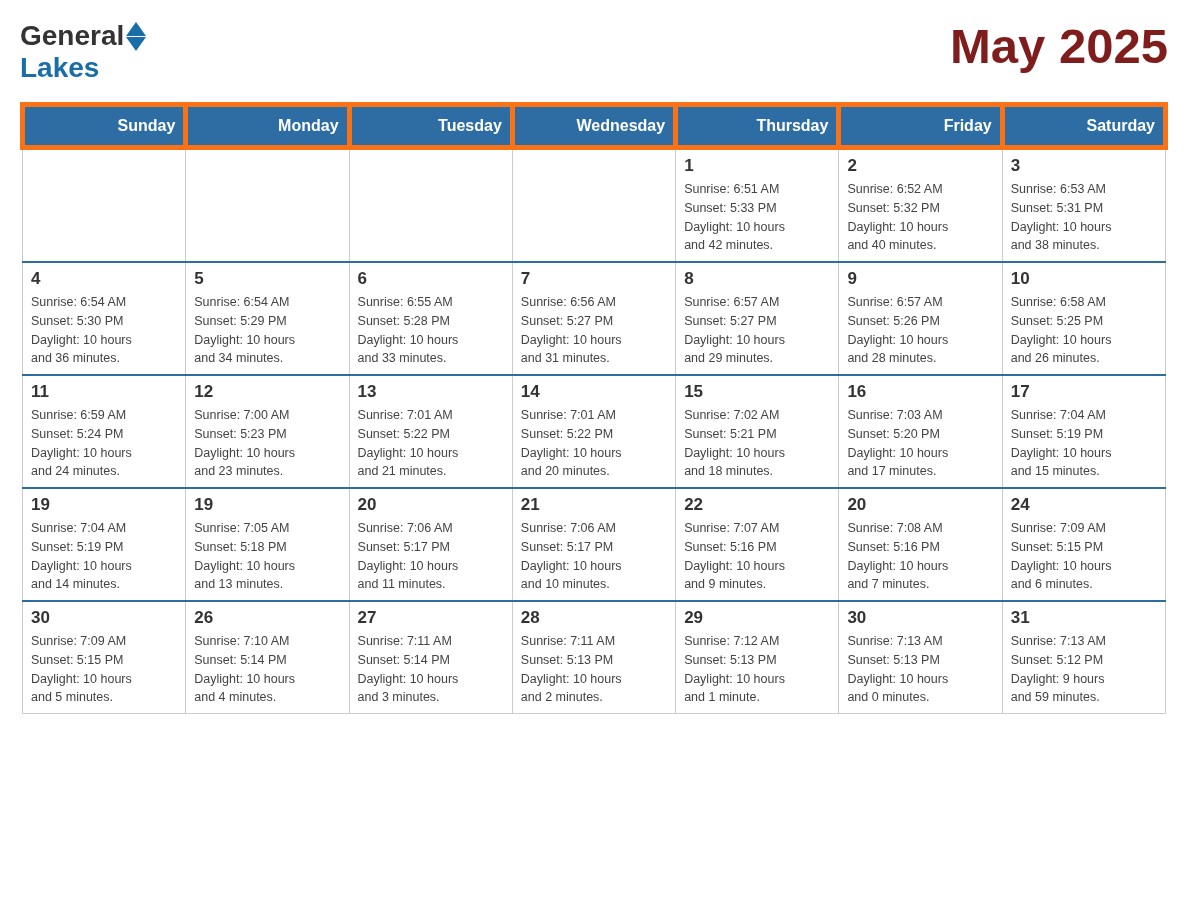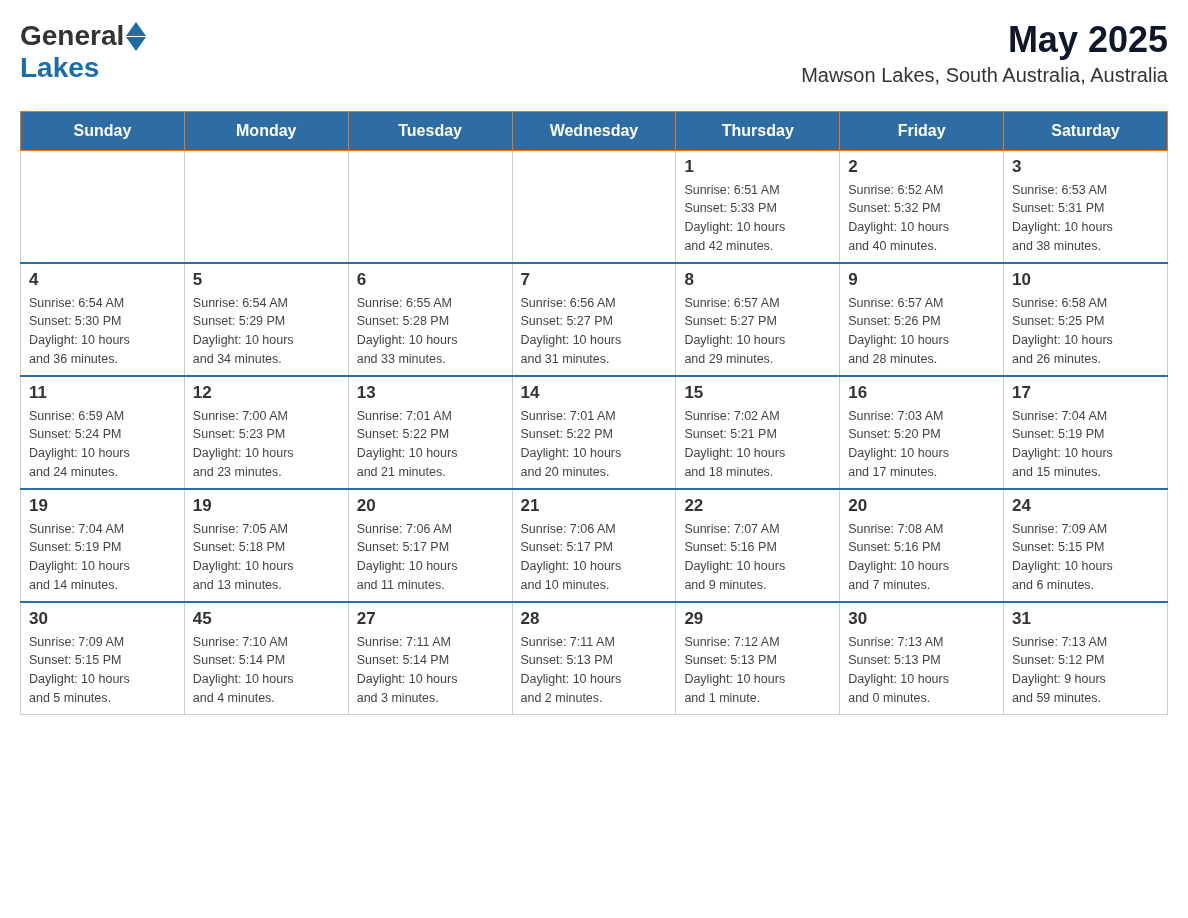--- a/index.html
+++ b/index.html
@@ -7,59 +7,59 @@
       font-family: Arial, sans-serif;
       background: #fff;
       padding: 20px;
       width: 1188px;
       min-height: 918px;
     }
     .header {
       display: flex;
       justify-content: space-between;
       align-items: flex-start;
-      margin-bottom: 24px;
+      margin-bottom: 18px;
     }
     .logo {
       display: flex;
       align-items: center;
       gap: 0;
     }
     .logo-text {
       font-size: 28px;
       font-weight: bold;
       color: #333;
     }
     .title-section {
       text-align: right;
     }
     .month-year {
-      font-size: 36px;
-      font-weight: bold;
-      color: #0f172a;
+      font-size: 49px;
+      font-weight: bold;
+      color: #7f1d1d;
       line-height: 1.1;
     }
     .location {
       font-size: 20px;
       color: #333;
       margin-top: 4px;
     }
     .calendar {
       width: 100%;
       border-collapse: collapse;
       margin-top: 10px;
     }
     .calendar th {
       background-color: #2d6da3;
       color: #fff;
       font-size: 16px;
       font-weight: bold;
       padding: 10px 8px;
-      text-align: center;
-      border: 1px solid #f97316;
+      text-align: right;
+      border: 5px solid #f97316;
     }
     .calendar td {
       vertical-align: top;
       padding: 6px 8px;
       border: 1px solid #ccc;
       font-size: 13px;
       color: #333;
       width: calc(100% / 7);
       min-height: 90px;
       height: 110px;
@@ -97,21 +97,20 @@
         <div style="display:flex; flex-direction:column; align-items:center; margin-left:2px;">
           <div style="width:0;height:0;border-left:10px solid transparent;border-right:10px solid transparent;border-bottom:14px solid #1a6ea8; margin-bottom:1px;"></div>
           <div style="width:0;height:0;border-left:10px solid transparent;border-right:10px solid transparent;border-top:14px solid #1a6ea8;"></div>
         </div>
       </div>
       <span style="font-size:28px; font-weight:bold; color:#1a6ea8; margin-left:0;">Lakes</span>
     </div>
   </div>
   <div class="title-section">
     <div class="month-year">May 2025</div>
-    <div class="location">Mawson Lakes, South Australia, Australia</div>
   </div>
 </div>
 
 <table class="calendar">
   <thead>
     <tr>
     <th>Sunday</th>
         <th>Monday</th>
         <th>Tuesday</th>
         <th>Wednesday</th>
@@ -228,21 +227,21 @@
           <span class="day-number">24</span>
           <div class="day-info">Sunrise: 7:09 AM<br>Sunset: 5:15 PM<br>Daylight: 10 hours<br>and 6 minutes.</div>
         </td>
       </tr>
       <tr>
         <td>
           <span class="day-number">30</span>
           <div class="day-info">Sunrise: 7:09 AM<br>Sunset: 5:15 PM<br>Daylight: 10 hours<br>and 5 minutes.</div>
         </td>
         <td>
-          <span class="day-number">45</span>
+          <span class="day-number">26</span>
           <div class="day-info">Sunrise: 7:10 AM<br>Sunset: 5:14 PM<br>Daylight: 10 hours<br>and 4 minutes.</div>
         </td>
         <td>
           <span class="day-number">27</span>
           <div class="day-info">Sunrise: 7:11 AM<br>Sunset: 5:14 PM<br>Daylight: 10 hours<br>and 3 minutes.</div>
         </td>
         <td>
           <span class="day-number">28</span>
           <div class="day-info">Sunrise: 7:11 AM<br>Sunset: 5:13 PM<br>Daylight: 10 hours<br>and 2 minutes.</div>
         </td>

